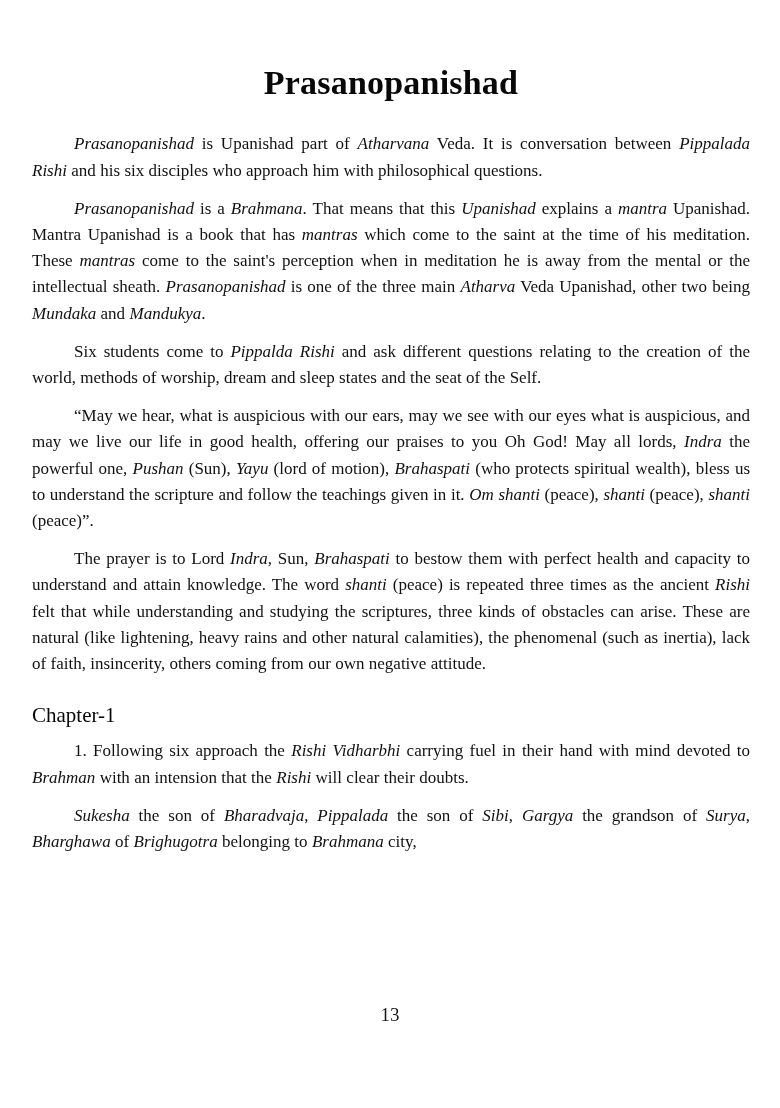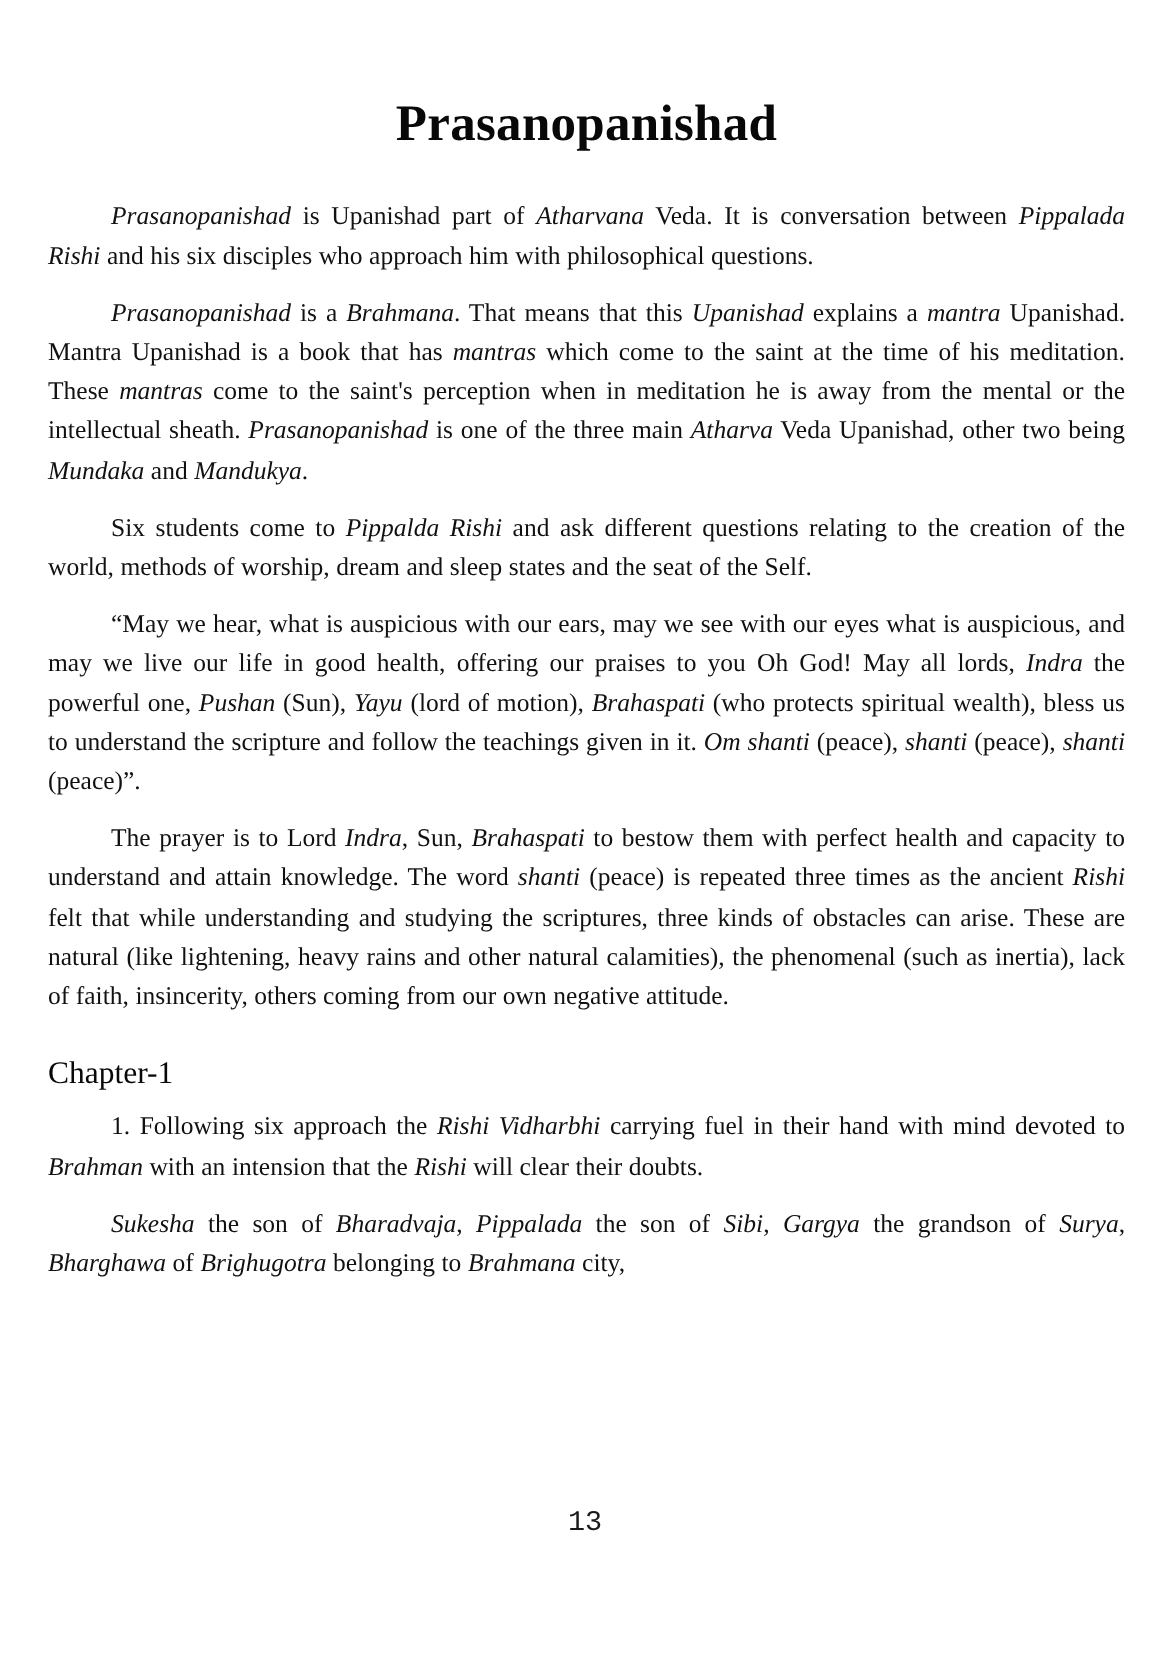--- a/index.html
+++ b/index.html
@@ -63,21 +63,21 @@
     line-height: 1.2;
     text-align: left;
     color: #080808;
   }
   .page-number {
     position: absolute;
     left: 0;
     right: 0;
     top: 1004px;
     text-align: center;
-    font-family: Liberation Mono, monospace;
+    font-family: Liberation Serif, serif;
     font-size: 19px;
     color: #1a1a1a;
   }
   
   .para:last-of-type {
     margin-bottom: 0;
   }
 </style>
 </head>
 <body>

